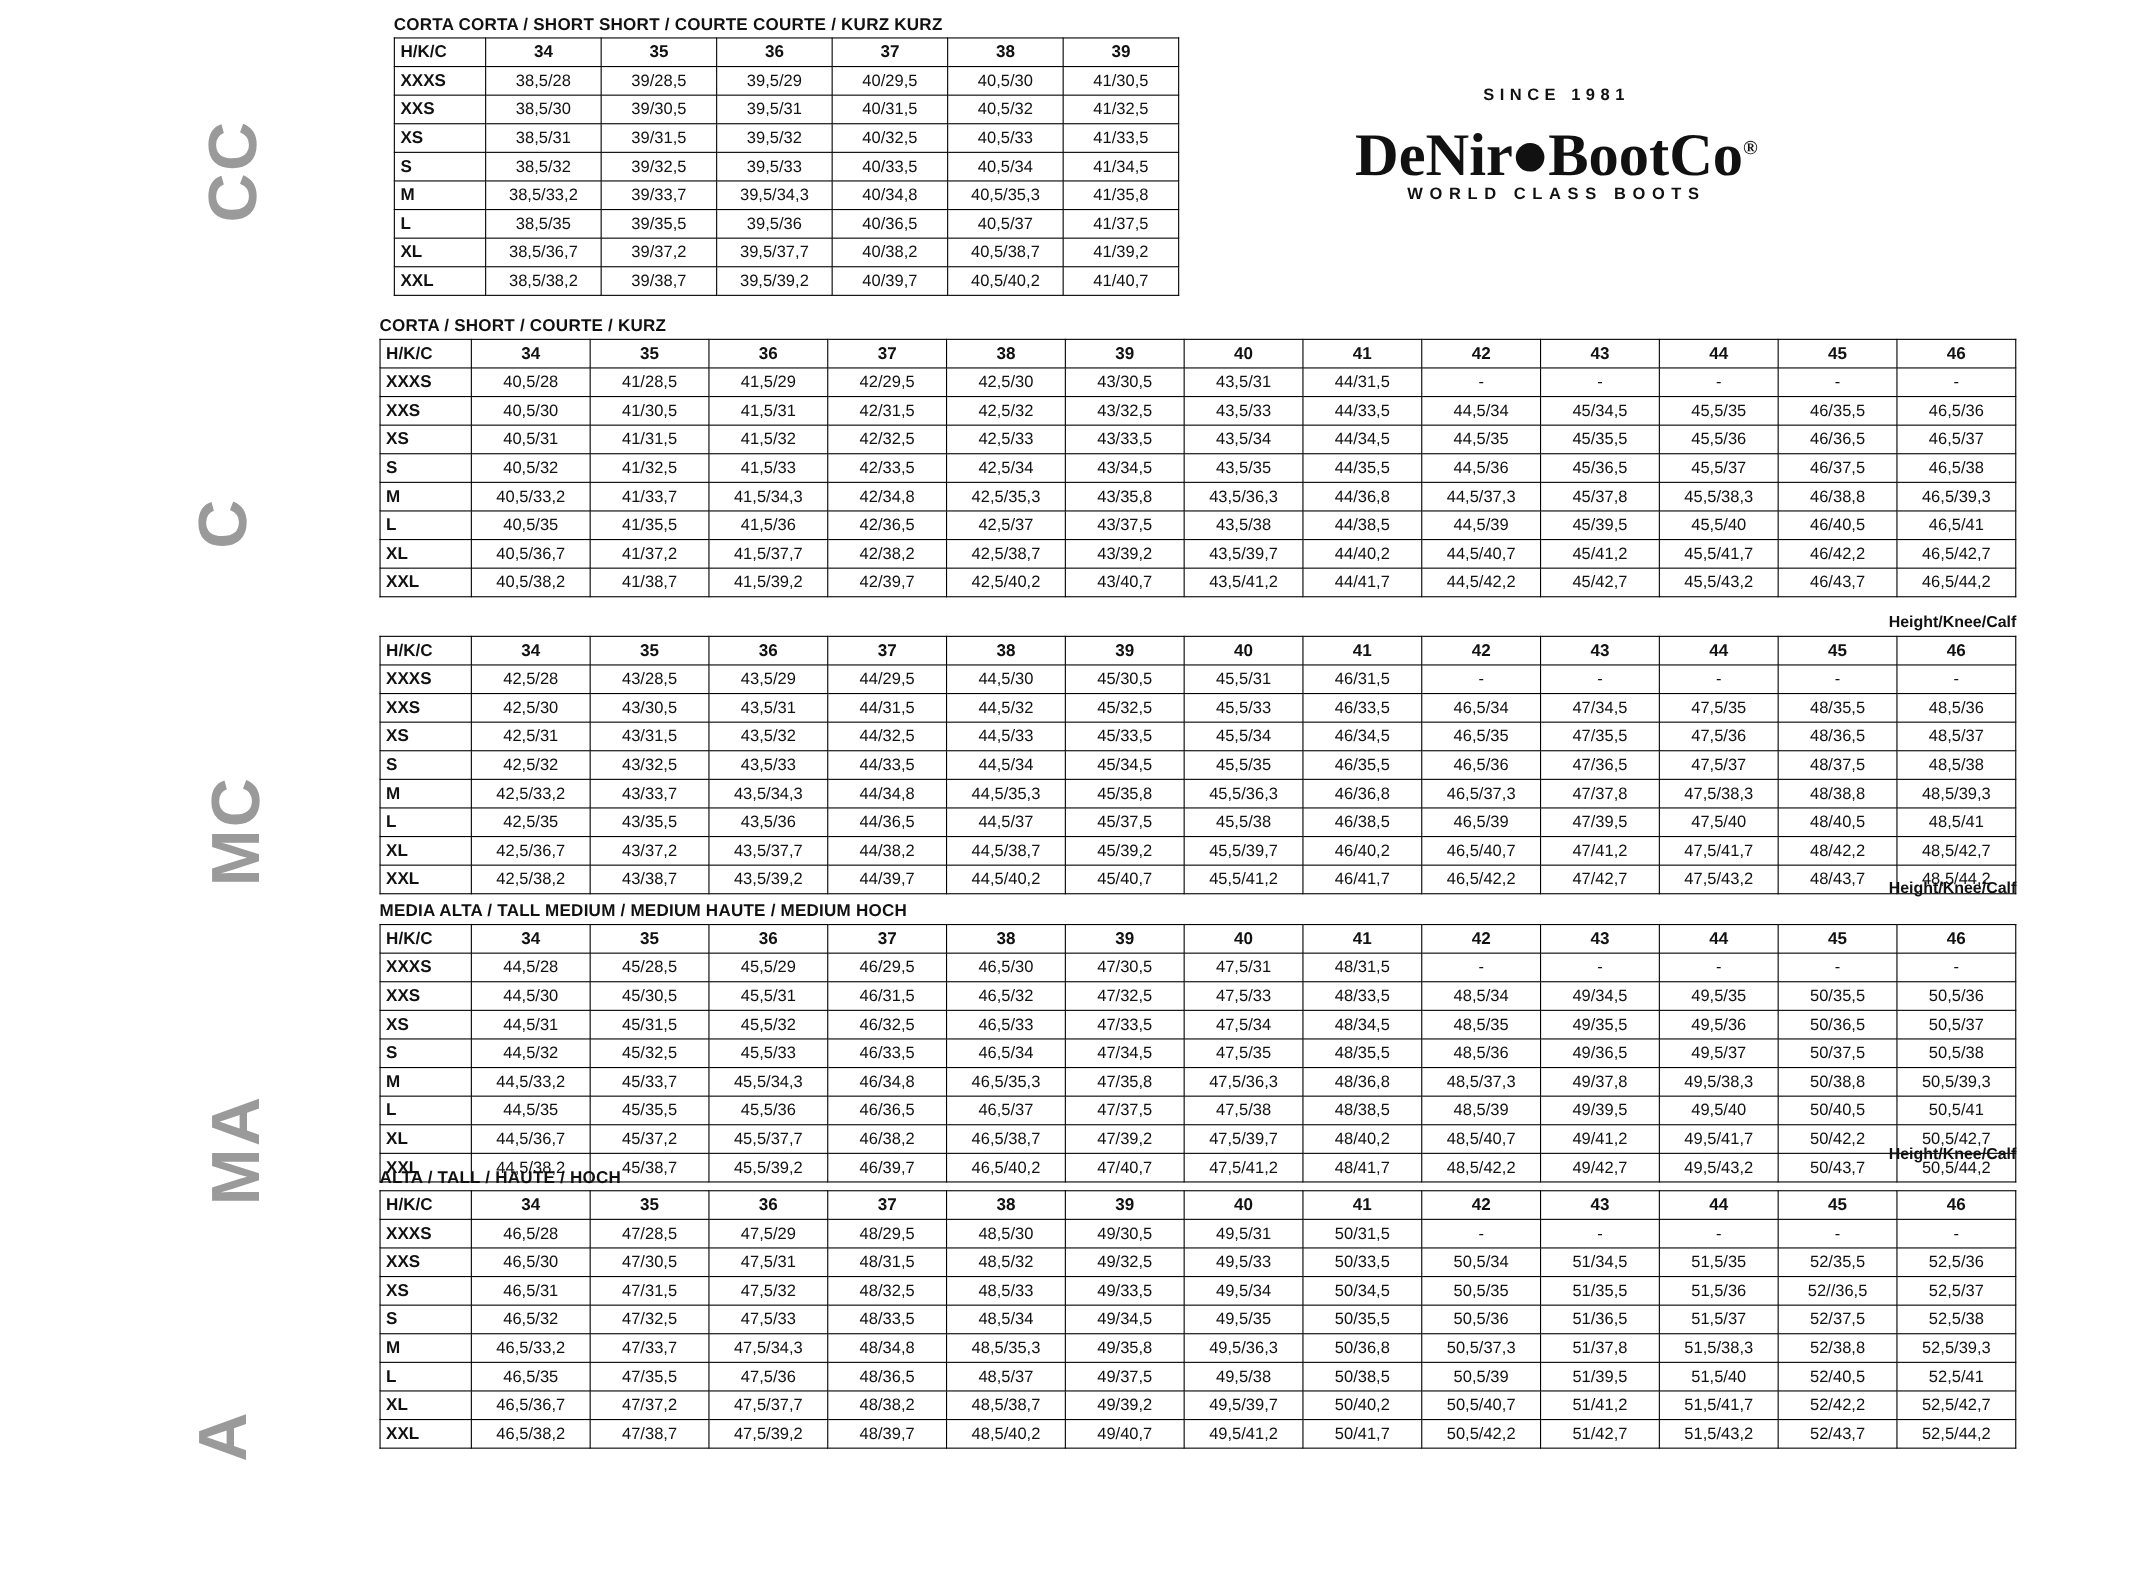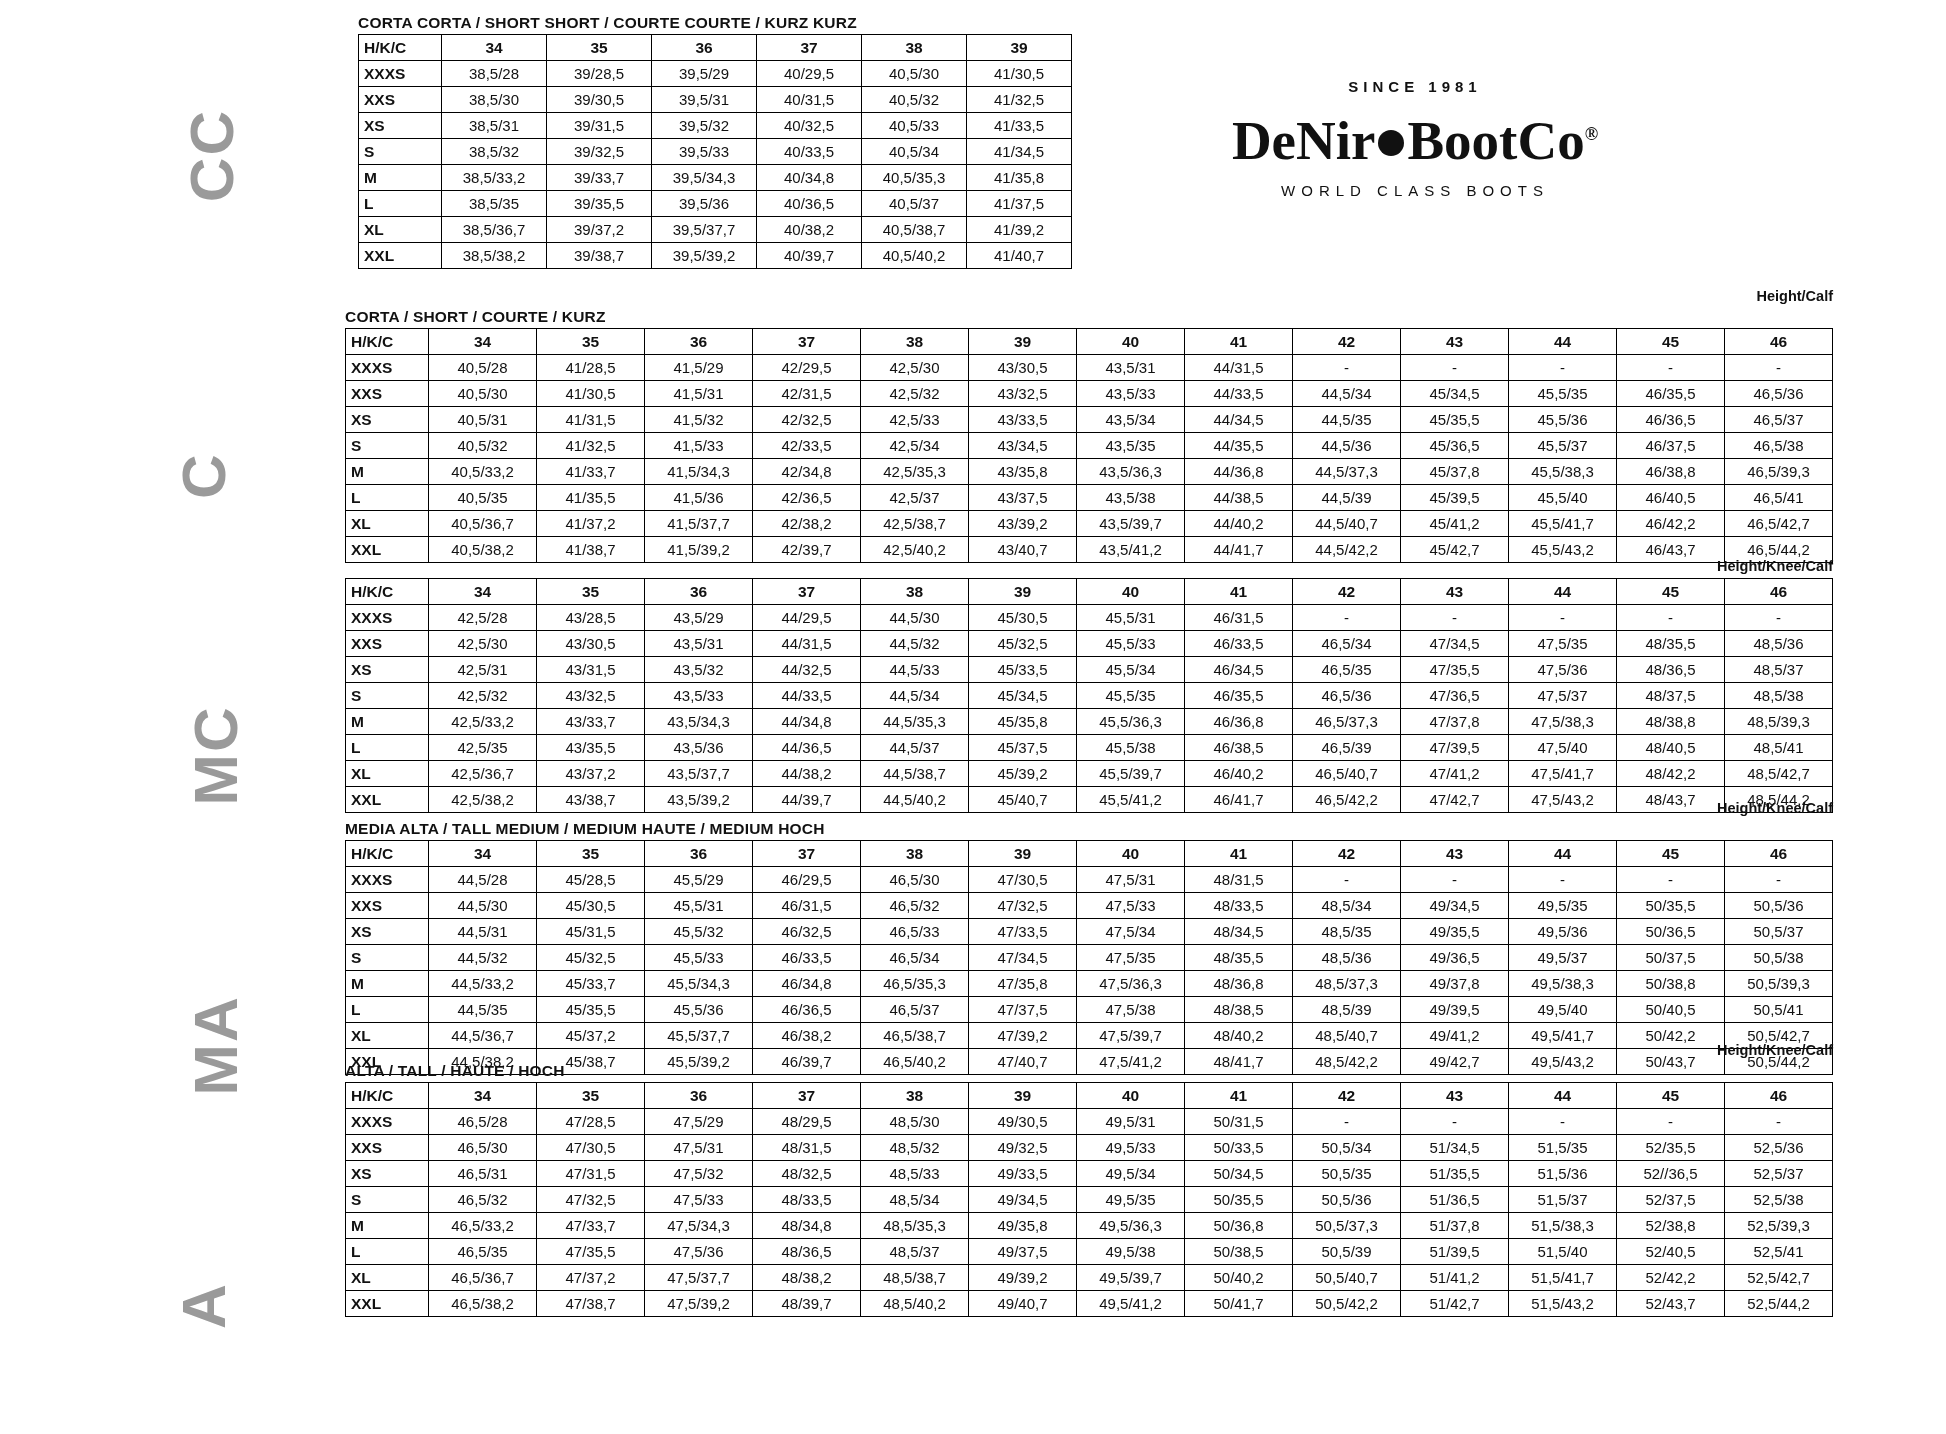--- a/index.html
+++ b/index.html
@@ -47,21 +47,21 @@
     white-space:nowrap;
     margin-top:16px;
   }
   .logo .brand .dot{
     display:inline-block;width:26px;height:26px;border-radius:50%;
     background:#111;vertical-align:middle;margin:0 3px;
     position:relative;top:-3px;
   }
   .logo .brand .reg{font-size:18px;vertical-align:super;}
   .logo .tag{
-    font-size:15px;letter-spacing:6px;margin-top:14px;font-weight:normal;
+    font-size:15px;letter-spacing:6px;margin-top:0;font-weight:bold;
   }
 
   
   .block{position:absolute;}
   .block-title{
     font-size:15.5px;font-weight:bold;letter-spacing:.2px;
     margin-bottom:2px;white-space:nowrap;
   }
   table.sz{
     border-collapse:collapse;
@@ -199,23 +199,20 @@
             <td>39,5/39,2</td>
             <td>40/39,7</td>
             <td>40,5/40,2</td>
             <td>41/40,7</td>
           </tr>
         </tbody>
       </table>
   </div>
 
   <div class="block" id="block-1" style="left:345px;top:288px;width:1490px;">
-    <div class="noteline">
-        <span>Height/Calf</span>
-      </div>
     <div class="block-title">CORTA / SHORT / COURTE / KURZ</div>
     <table class="sz">
         <colgroup>
           <col style="width:83px">
           <col span="13" style="width:108px">
         </colgroup>
         <thead>
           <tr>
             <th class="rowhead">H/K/C</th>
             <th>34</th>

